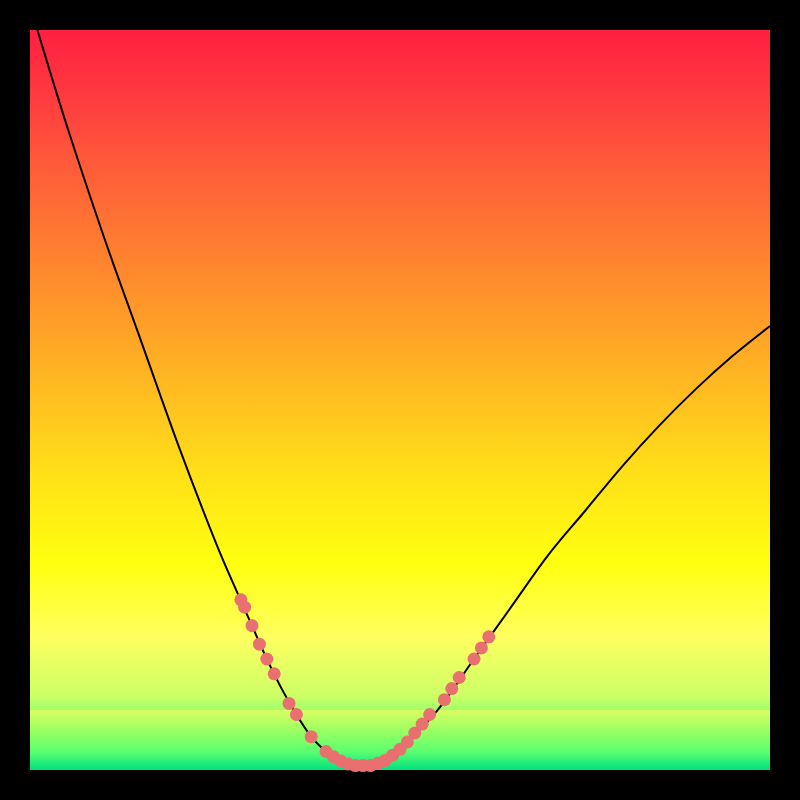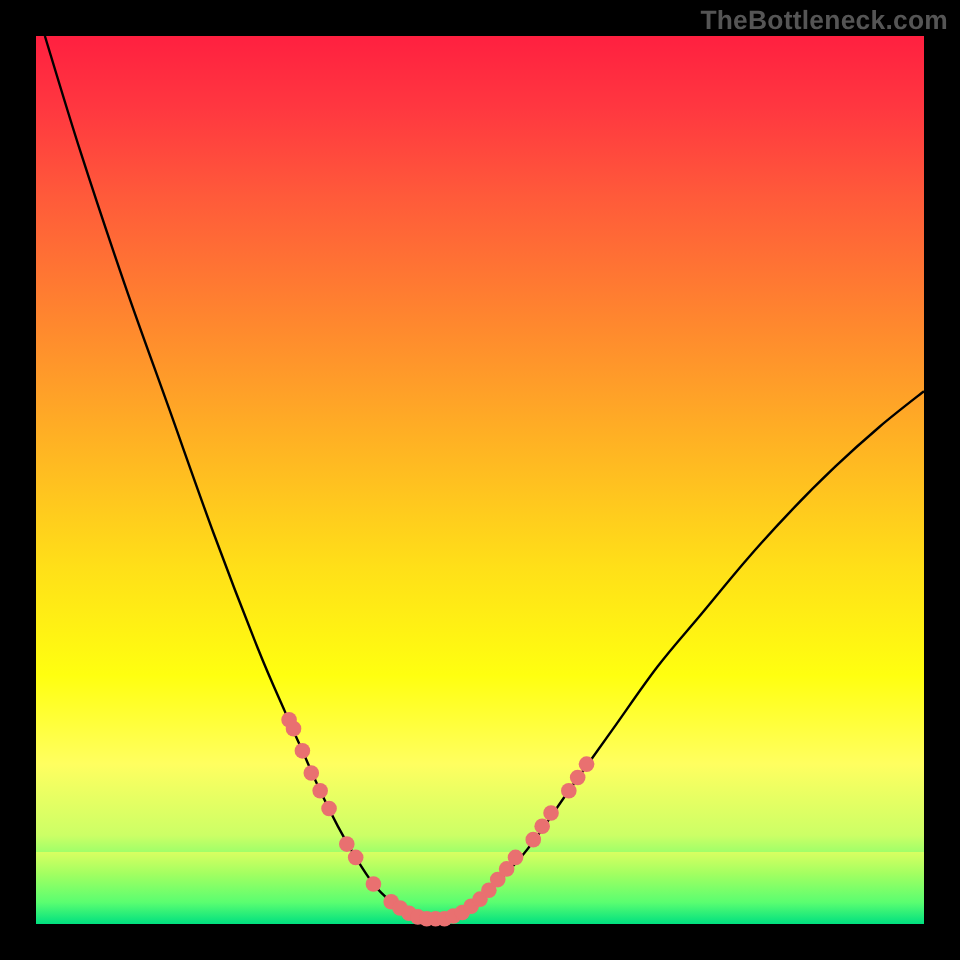--- a/index.html
+++ b/index.html
@@ -98,14 +98,13 @@
         <circle cx="399.6" cy="684.5" r="6.5" fill="#e97070"></circle>
         <circle cx="414.4" cy="669.7" r="6.5" fill="#e97070"></circle>
         <circle cx="421.8" cy="658.6" r="6.5" fill="#e97070"></circle>
         <circle cx="429.2" cy="647.5" r="6.5" fill="#e97070"></circle>
         <circle cx="444.0" cy="629.0" r="6.5" fill="#e97070"></circle>
         <circle cx="451.4" cy="617.9" r="6.5" fill="#e97070"></circle>
         <circle cx="458.8" cy="606.8" r="6.5" fill="#e97070"></circle>
       </g>
   </svg>
 
-  <div class="watermark">TheBottleneck.com</div>
 </div>
 
 </body></html>

